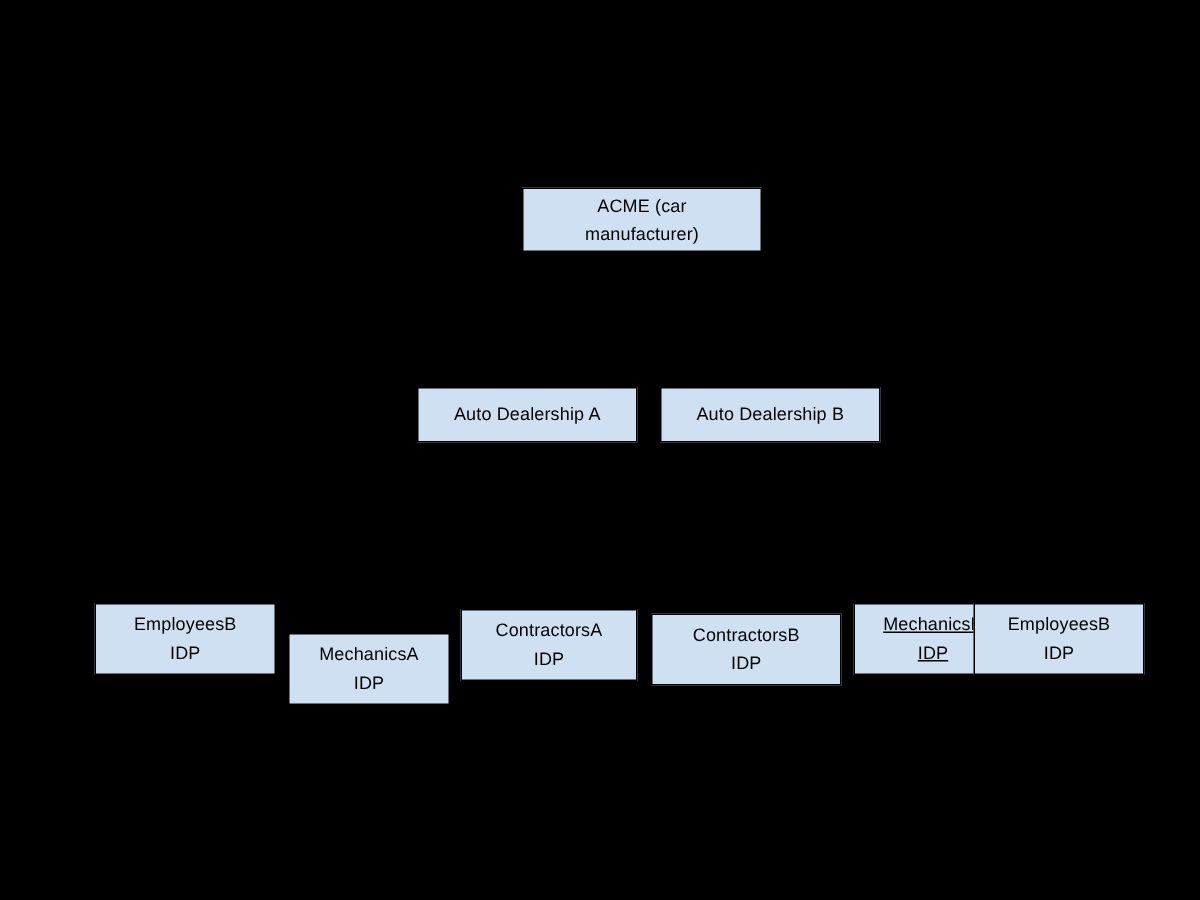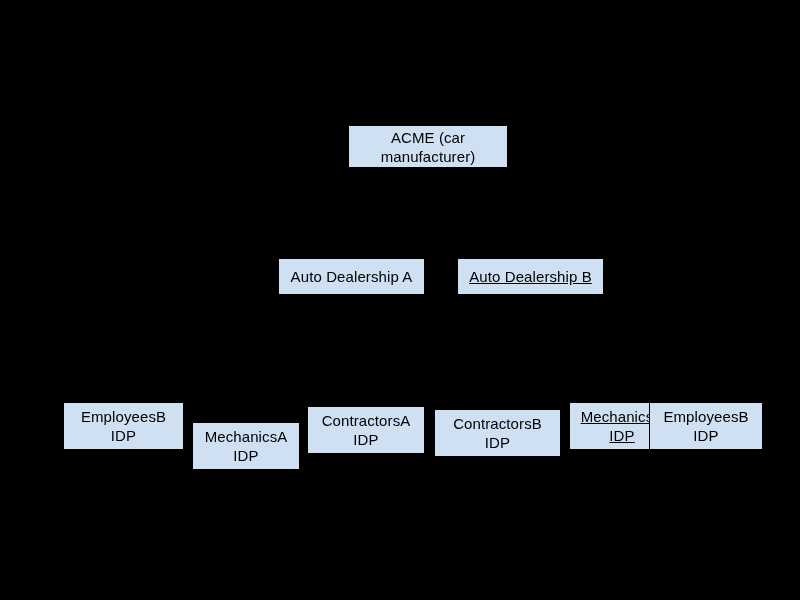--- a/index.html
+++ b/index.html
@@ -32,21 +32,21 @@
   .node {
     position: absolute;
     box-sizing: border-box;
     background: #cfe0f3;
     border: 1px solid #000000;
     color: #000000;
     display: flex;
     align-items: center;
     justify-content: flex-start;
     text-align: center;
-    font-size: 15px;
+    font-size: 12px;
     line-height: 19px;
     letter-spacing: 0.1px;
     white-space: pre-line;
     padding: 0 2px;
   }
   .node-label {
     display: block;
     width: 100%;
   }
 </style>
@@ -74,21 +74,21 @@
 
   <div class="node" style="left:348px; top:125px; width:160px; height:43px;">
     <span class="node-label">ACME (car
 manufacturer)</span>
   </div>
 
   <div class="node" style="left:278px; top:258px; width:147px; height:37px;">
     <span class="node-label">Auto Dealership A</span>
   </div>
 
-  <div class="node" style="left:457px; top:258px; width:147px; height:37px;text-decoration:underline;">
+  <div class="node" style="left:440px; top:258px; width:147px; height:37px;">
     <span class="node-label">Auto Dealership B</span>
   </div>
 
   <div class="node" style="left:63px; top:402px; width:121px; height:48px;">
     <span class="node-label">EmployeesB
 IDP</span>
   </div>
 
   <div class="node" style="left:192px; top:402px; width:108px; height:48px;margin-top:20px;">
     <span class="node-label">MechanicsA

